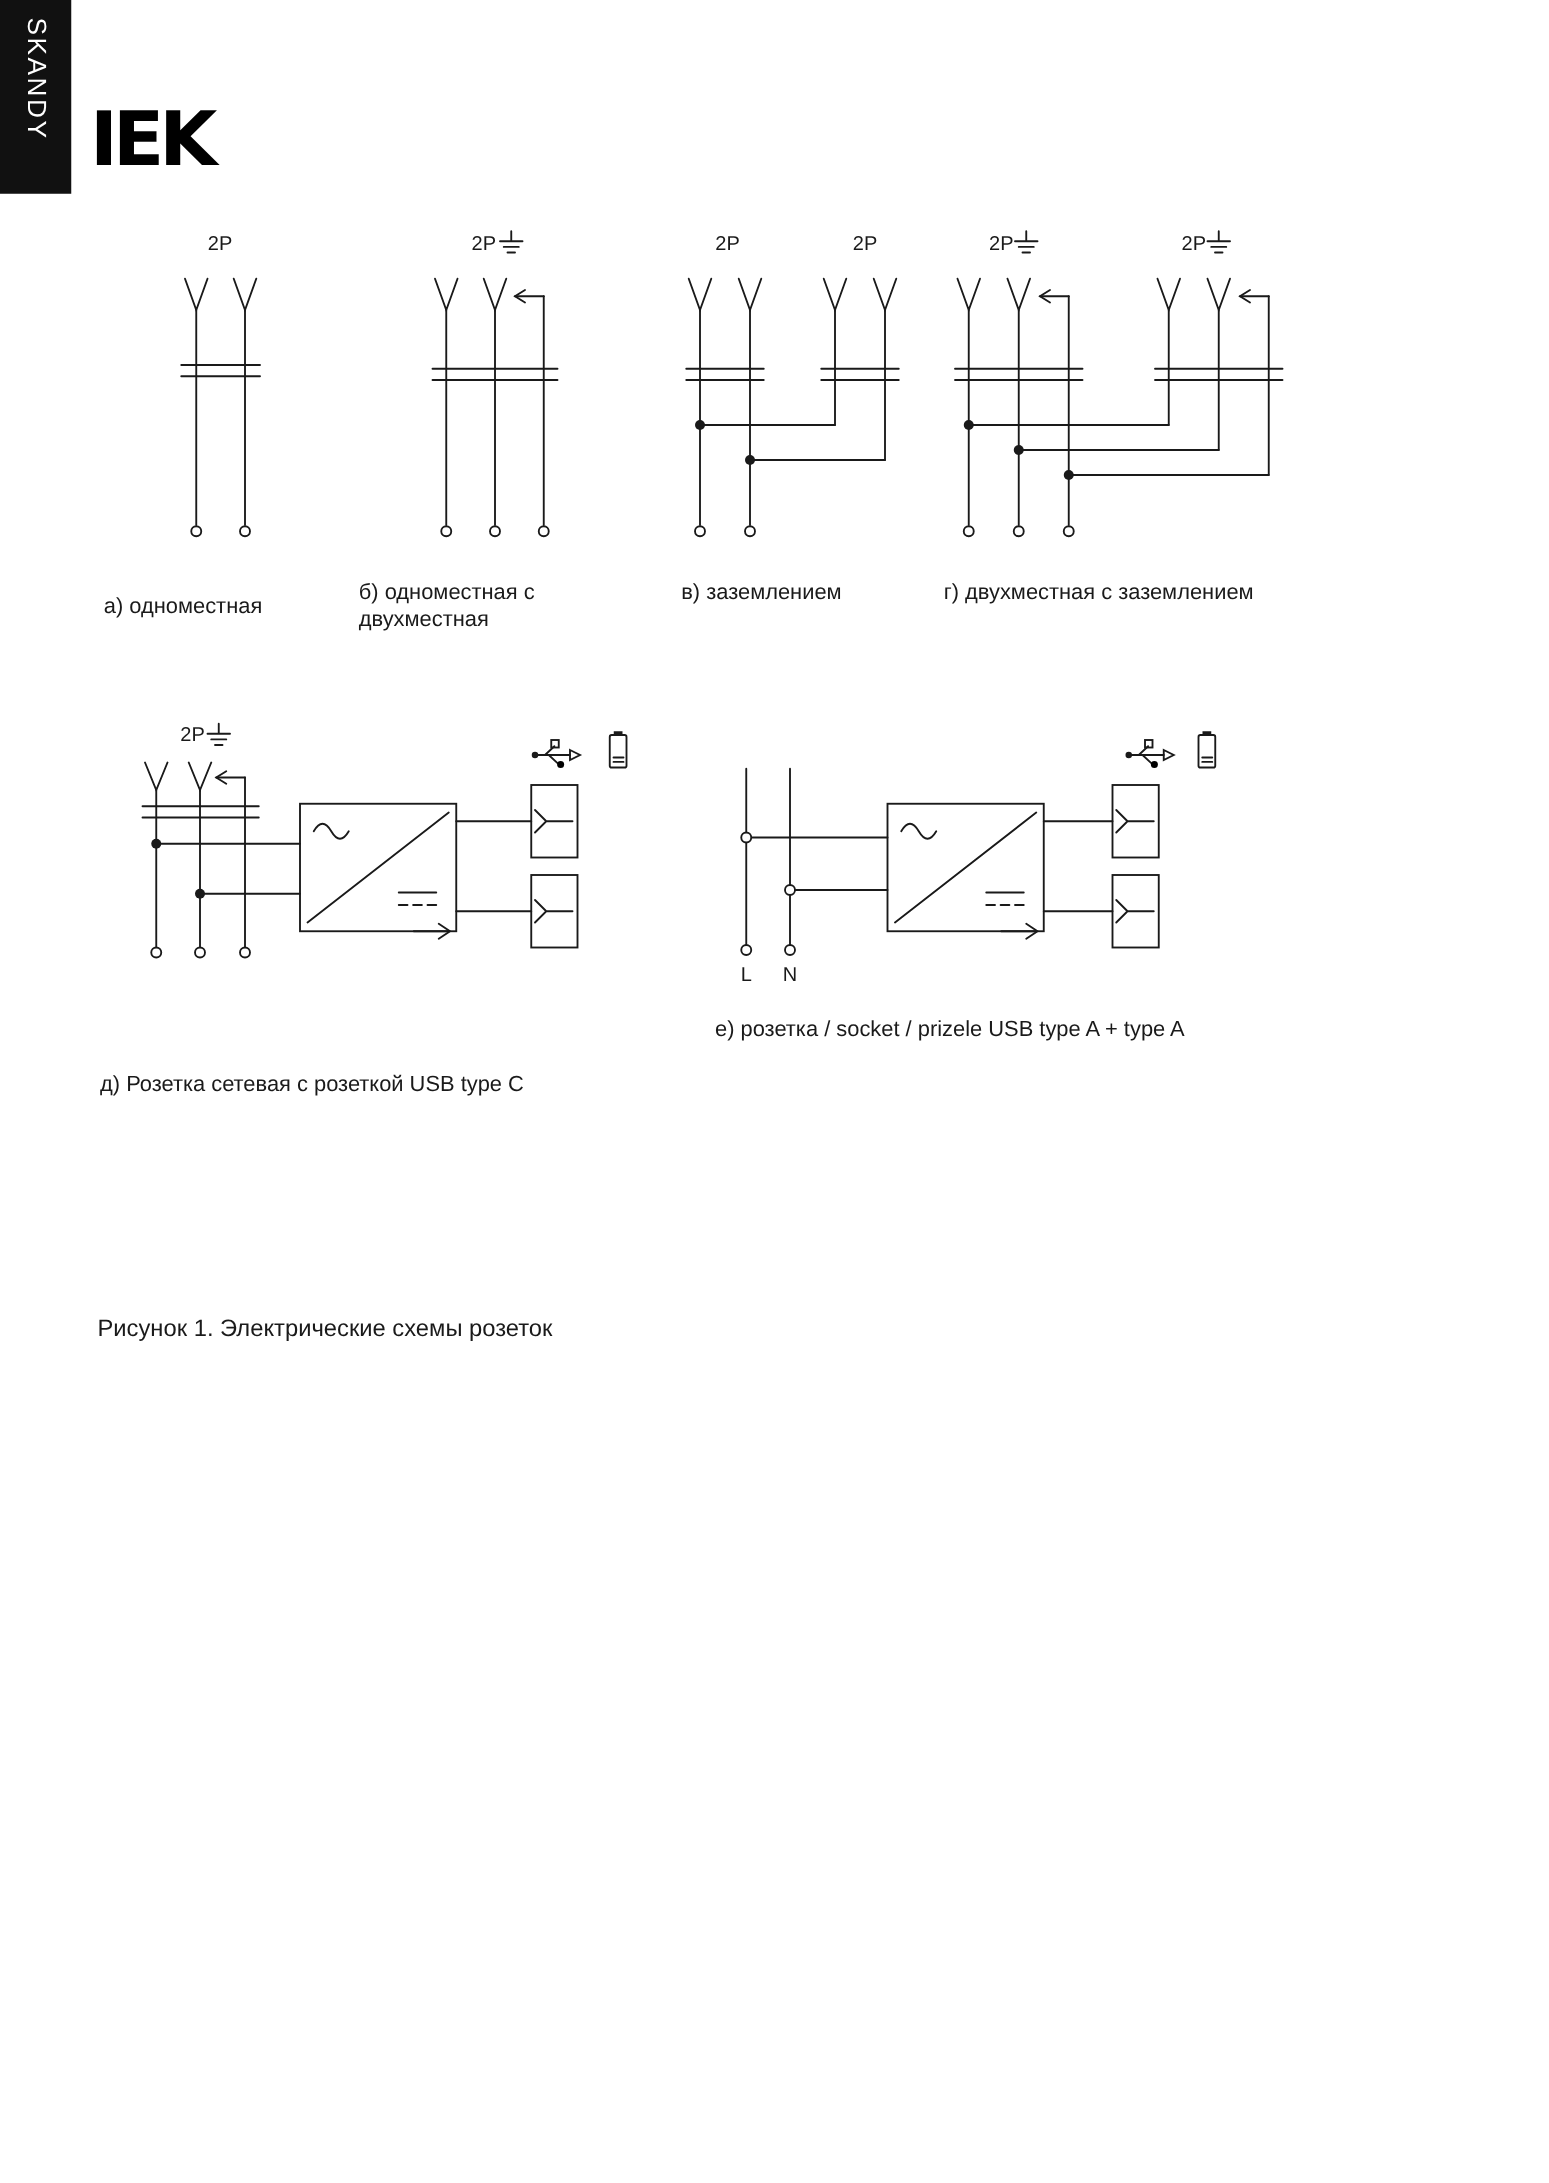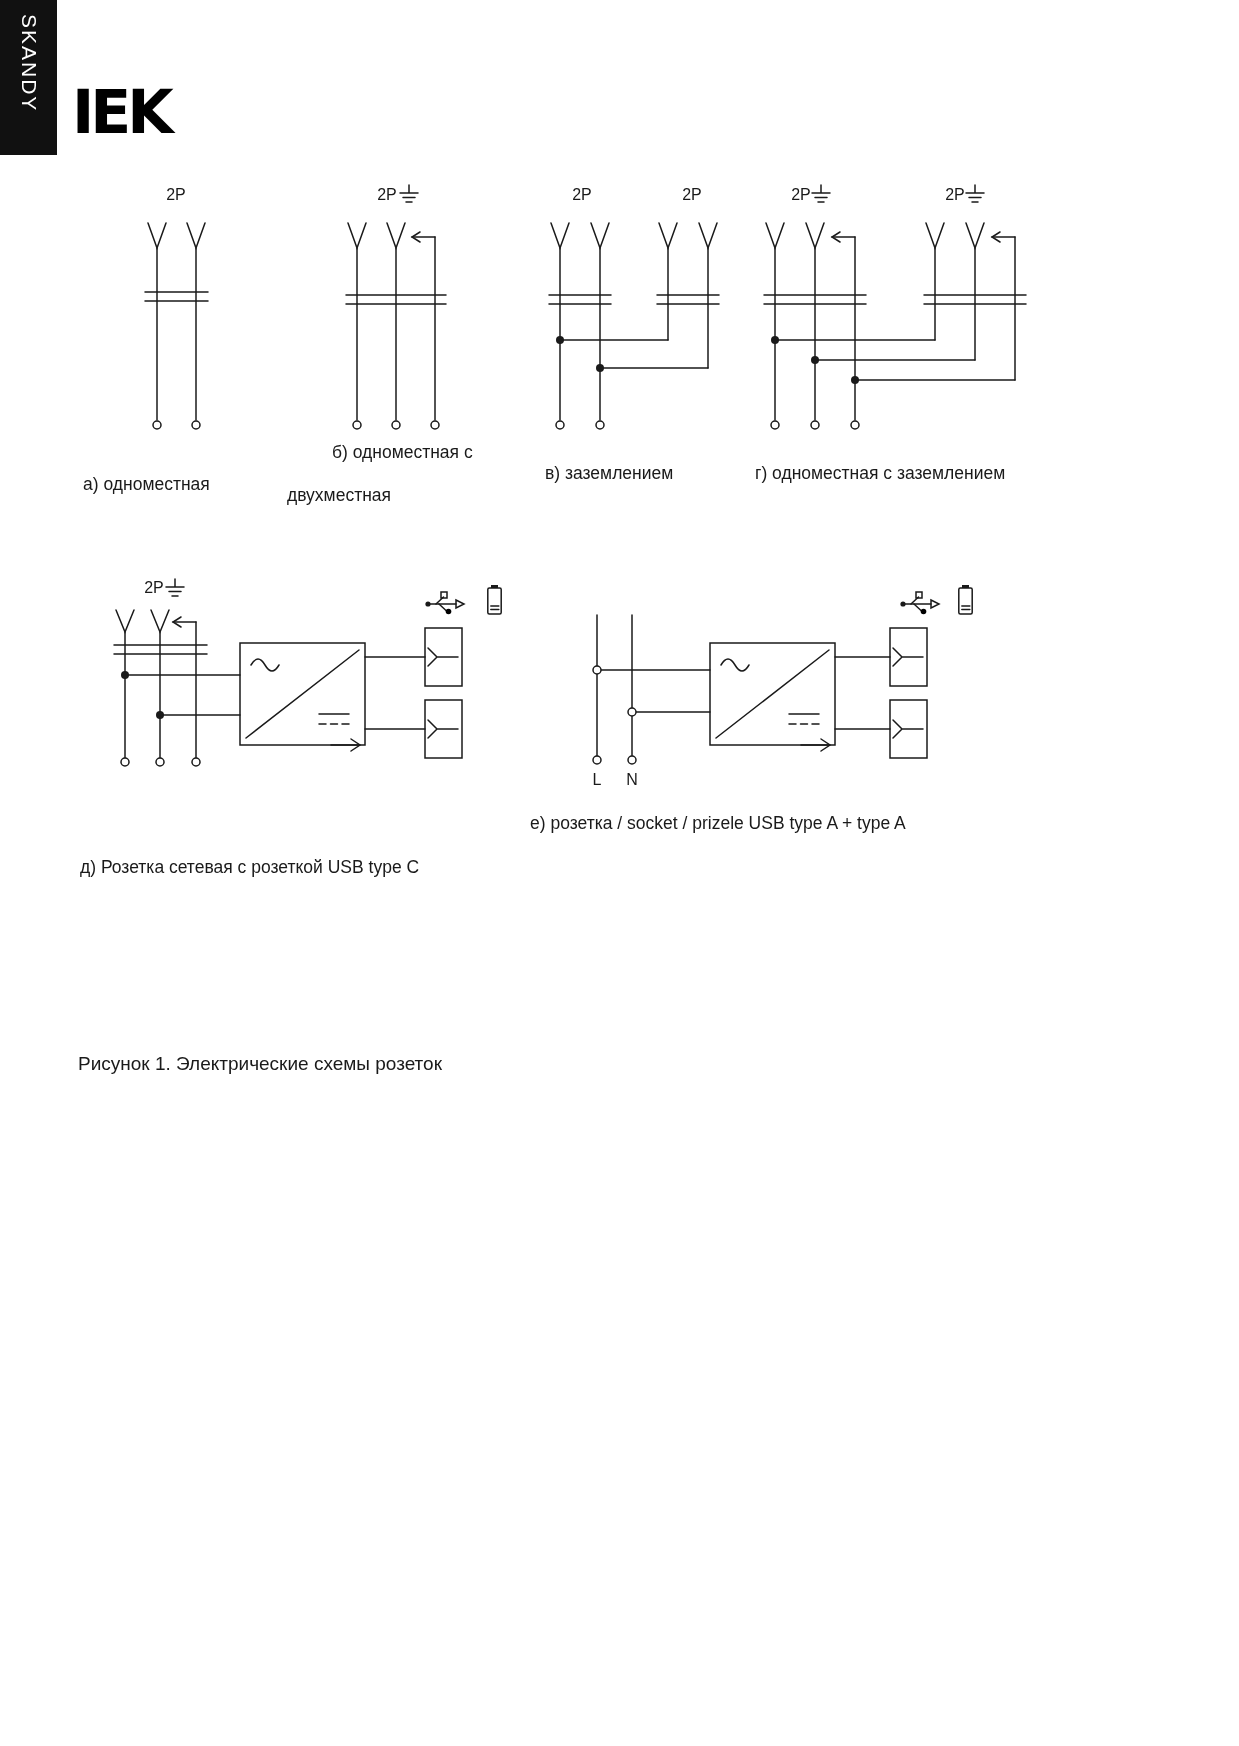--- a/index.html
+++ b/index.html
@@ -259,22 +259,22 @@
     </g>
     <g>
       <circle class="term" cx="52" cy="185" r="4"></circle>
       <circle class="term" cx="87" cy="185" r="4"></circle>
     </g>
     <text class="lbl" x="52" y="210" text-anchor="middle">L</text>
     <text class="lbl" x="87" y="210" text-anchor="middle">N</text>
   </svg>
 
   <div class="cap" style="left:83px; top:474px;">а) одноместная</div>
-  <div class="cap" style="left:287px; top:442px;margin-left:45px;">б) одноместная с</div>
+  <div class="cap" style="left:287px; top:463px;">б) одноместная с</div>
   <div class="cap" style="left:287px; top:485px;">двухместная</div>
   <div class="cap" style="left:545px; top:463px;">в) заземлением</div>
-  <div class="cap" style="left:755px; top:463px;">г) одноместная с заземлением</div>
+  <div class="cap" style="left:755px; top:463px;">г) двухместная с заземлением</div>
   <div class="cap" style="left:80px; top:813px;margin-top:44px;">д) Розетка сетевая с розеткой USB type C</div>
-  <div class="cap" style="left:530px; top:813px;">е) розетка / socket / prizele USB type A + type A</div>
+  <div class="cap" style="left:572px; top:813px;">е) розетка / socket / prizele USB type A + type A</div>
 
   <div class="fig-cap" style="left:78px; top:1053px;">Рисунок 1. Электрические схемы розеток</div>
 
 </div>
 
 </body></html>

